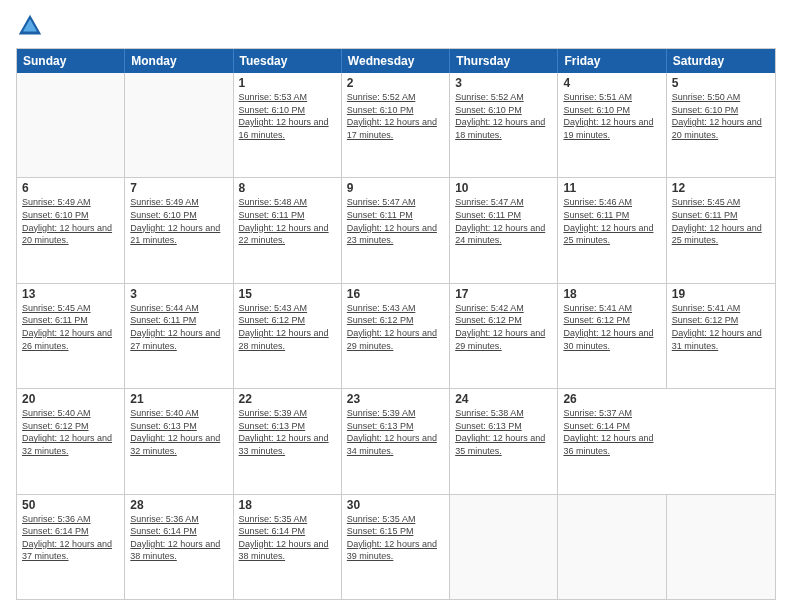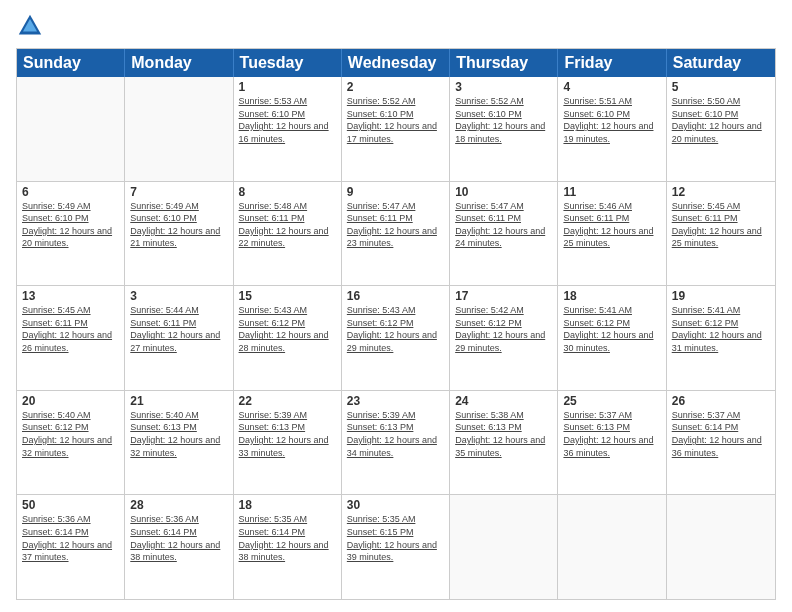--- a/index.html
+++ b/index.html
@@ -65,21 +65,21 @@
       flex-direction: column;
       border: 1px solid #ccc;
     }
     .cal-header-row {
       display: grid;
       grid-template-columns: repeat(7, 1fr);
       background: #1a5fa8;
     }
     .cal-header-cell {
       color: #fff;
-      font-size: 16px;
+      font-size: 12px;
       font-weight: bold;
       padding: 5px 6px;
       border-right: 1px solid #3a7fc8;
     }
     .cal-header-cell:last-child { border-right: none; }
     .cal-body {
       flex: 1;
       display: flex;
       flex-direction: column;
     }
@@ -294,26 +294,20 @@
 Sunset: 6:13 PM
 Daylight: 12 hours and 34 minutes.</div>
           </div>
           <div class="cal-cell">
             <span class="day-number">24</span>
             <div class="day-info">Sunrise: 5:38 AM
 Sunset: 6:13 PM
 Daylight: 12 hours and 35 minutes.</div>
           </div>
           <div class="cal-cell">
-            <span class="day-number">25</span>
-            <div class="day-info">Sunrise: 5:37 AM
-Sunset: 6:13 PM
-Daylight: 12 hours and 36 minutes.</div>
-          </div>
-          <div class="cal-cell">
             <span class="day-number">26</span>
             <div class="day-info">Sunrise: 5:37 AM
 Sunset: 6:14 PM
 Daylight: 12 hours and 36 minutes.</div>
           </div>
         </div>
         <div class="cal-row">
           <div class="cal-cell">
             <span class="day-number">50</span>
             <div class="day-info">Sunrise: 5:36 AM

